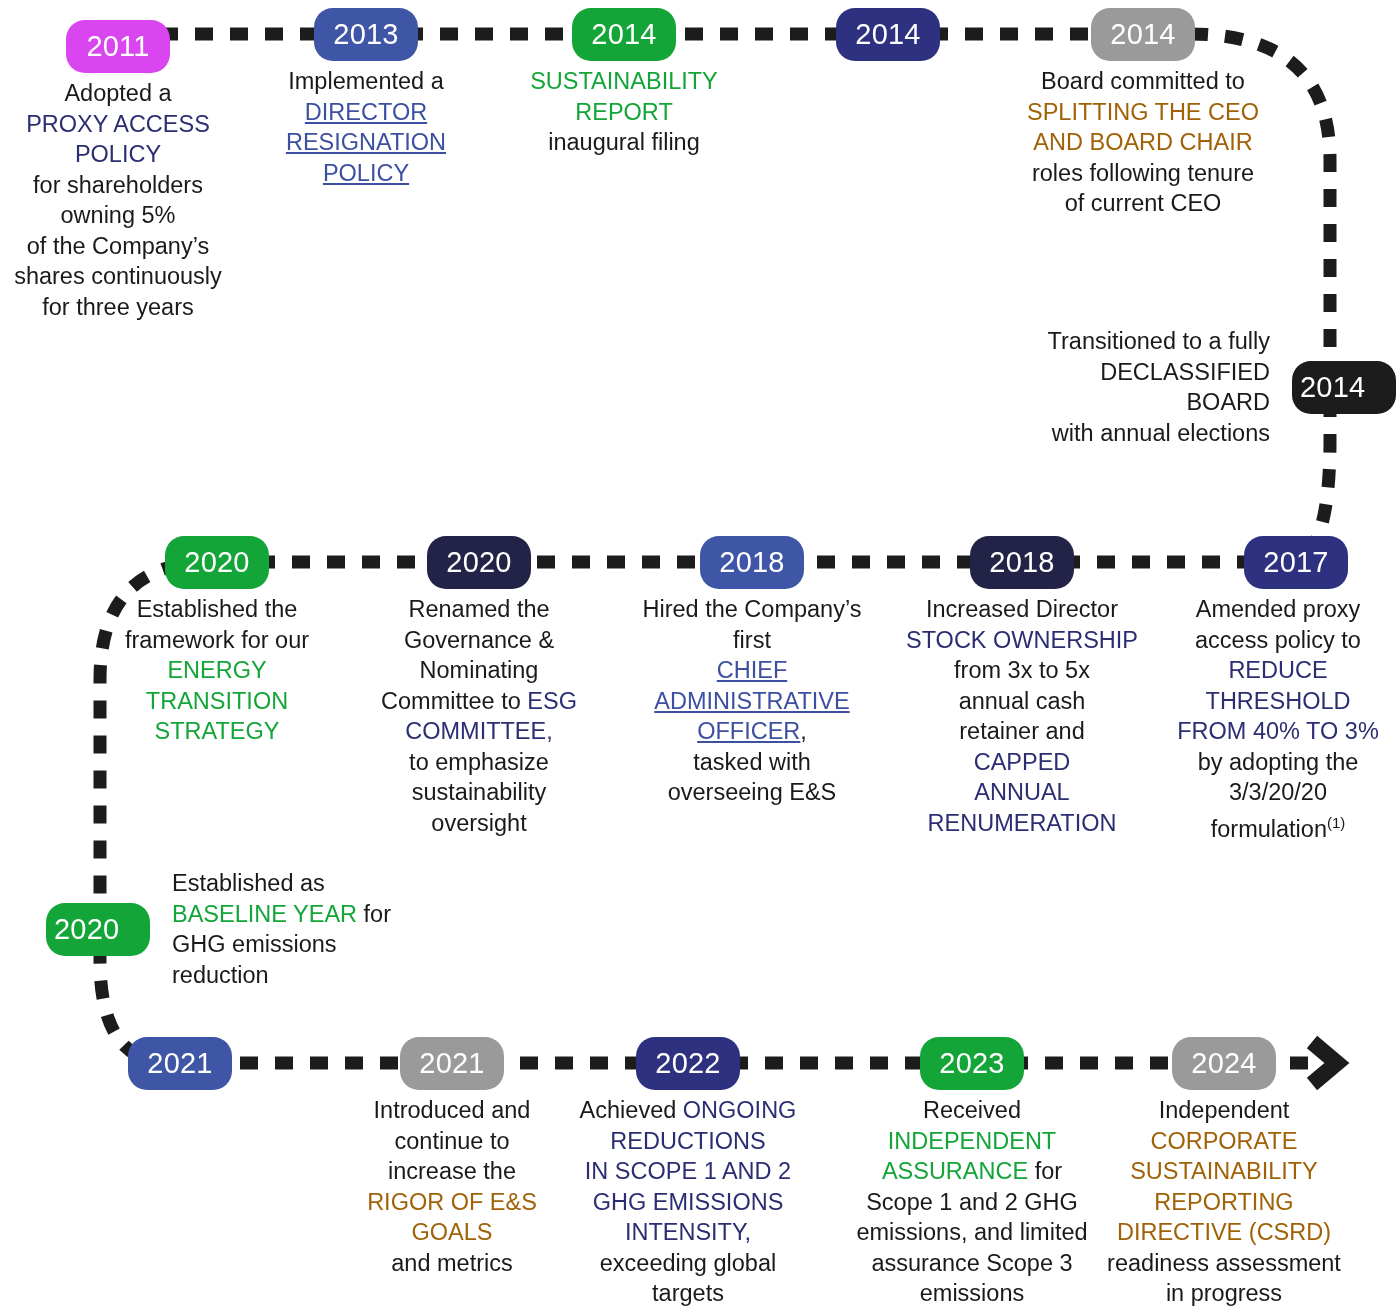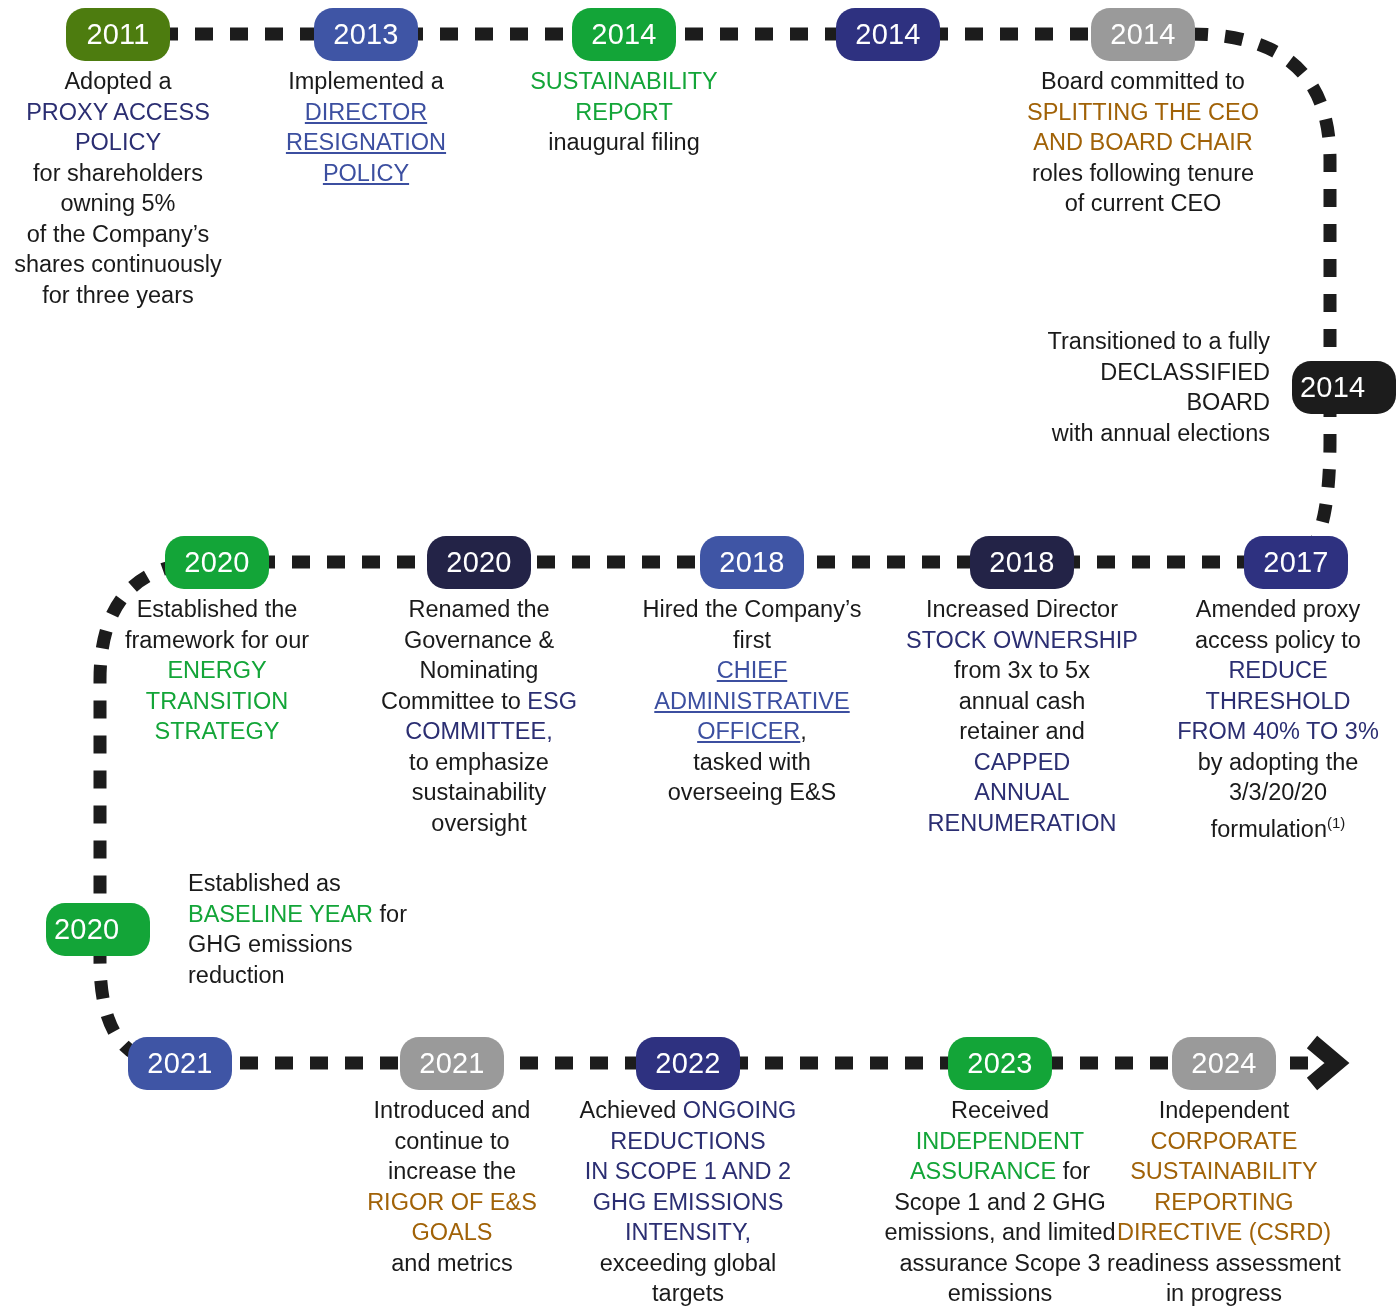--- a/index.html
+++ b/index.html
@@ -63,21 +63,21 @@
   .desc sup { font-size: 15px; vertical-align: super; }
 
   
   .node.side {
     width: auto;
     display: flex;
     align-items: center;
     text-align: left;
   }
   .node.side .desc {
-    margin: 0 0 0 38px;
+    margin: 0 0 0 22px;
     text-align: left;
   }
 </style>
 </head>
 <body>
 
 <div id="stage">
 
   <svg id="connector-layer" viewBox="0 0 1396 1312" width="1396" height="1312" aria-hidden="true">
 
@@ -88,21 +88,21 @@
     <path d="M 1290 562 L 215 562" stroke="#1c1c1c" stroke-width="13" fill="none" stroke-dasharray="18 17" stroke-linecap="butt"></path>
 
     <path d="M 215 562 Q 100 560 100 680 L 100 960 Q 100 1063 170 1063" stroke="#1c1c1c" stroke-width="13" fill="none" stroke-dasharray="18 17" stroke-linecap="butt"></path>
 
     <path d="M 170 1063 L 1315 1063" stroke="#1c1c1c" stroke-width="13" fill="none" stroke-dasharray="18 17" stroke-linecap="butt"></path>
 
     <polyline points="1312,1042 1337,1063 1312,1084" stroke="#1c1c1c" stroke-width="16" fill="none" stroke-linecap="butt" stroke-linejoin="miter"></polyline>
   </svg>
 
   <div class="node" style="left:-2px; top:8px;">
-    <span class="pill" style="background-color: #4d7c0f;">2011</span>
+    <span class="pill" style="background-color: #d946ef; margin-top: 12px;">2011</span>
     <div class="desc">Adopted a
 <span class="hl-navy">PROXY ACCESS
 POLICY</span>
 for shareholders
 owning 5%
 of the Company’s
 shares continuously
 for three years</div>
   </div>
 
@@ -223,21 +223,21 @@
     <span class="pill" style="background-color: rgb(46, 49, 128);">2022</span>
     <div class="desc">Achieved <span class="hl-navy">ONGOING
 REDUCTIONS
 IN SCOPE 1 AND 2
 GHG EMISSIONS
 INTENSITY,</span>
 exceeding global
 targets</div>
   </div>
 
-  <div class="node wide" style="left:866px; top:1037px;">
+  <div class="node wide" style="left:838px; top:1037px;">
     <span class="pill" style="background-color: rgb(19, 165, 56);">2023</span>
     <div class="desc">Received
 <span class="hl-green">INDEPENDENT
 ASSURANCE</span> for
 Scope 1 and 2 GHG
 emissions, and limited
 assurance Scope 3
 emissions</div>
   </div>
 

